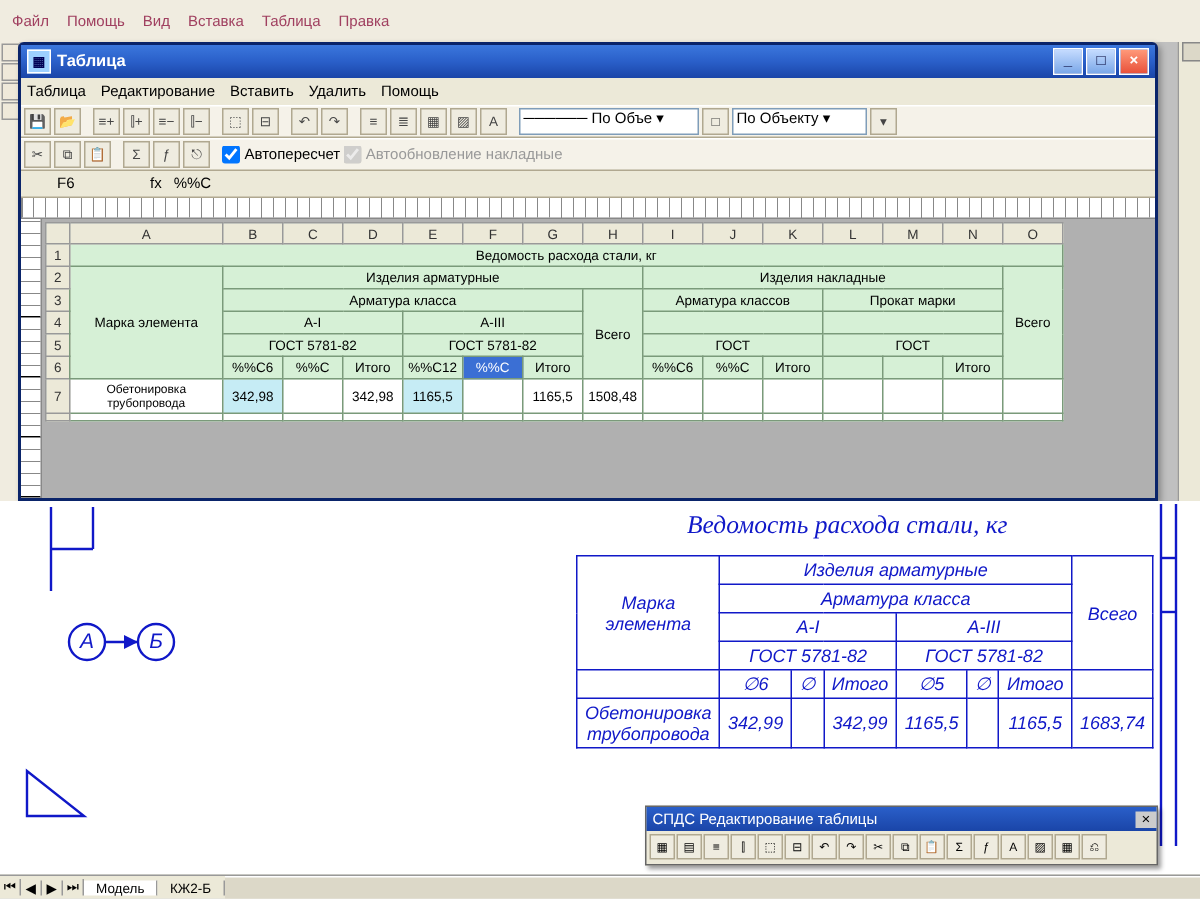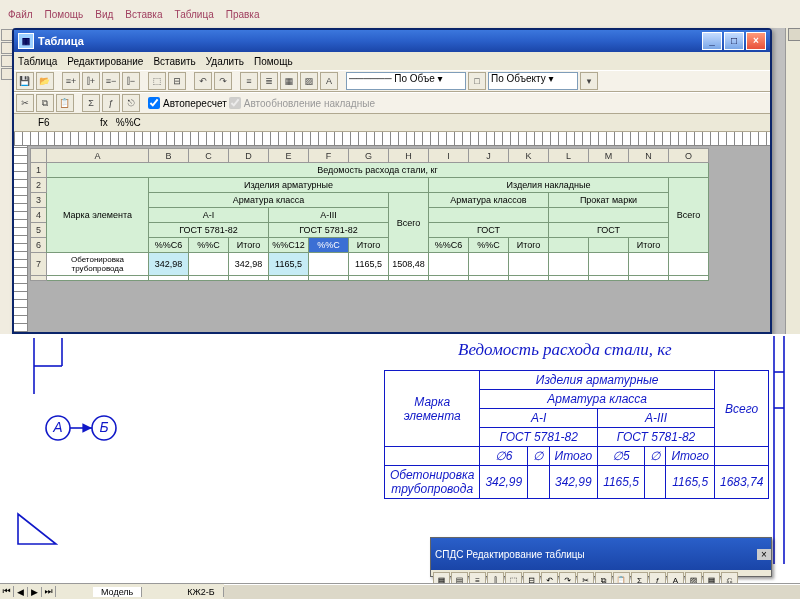--- a/index.html
+++ b/index.html
@@ -79,42 +79,42 @@
   }
   .cad-left .palbtn { width:12px; height:12px; margin:1px auto; border:1px solid #999; background:#efe9da; font-size:8px; text-align:center; }
 
   
   .model-tabs {
     position:absolute; left:0; bottom:0; width:800px; height:16px;
     background:#ece9d8; border-top:1px solid #999; font-size:9px;
     display:flex; align-items:center;
   }
   .model-tabs .nav { width:14px; text-align:center; border-right:1px solid #999; }
-  .model-tabs .tab { padding:0 8px; border-right:1px solid #999; background:#fff;margin-left:37px; }
+  .model-tabs .tab { padding:0 8px; border-right:1px solid #999; background:#fff; }
 
   
   svg.cad { position:absolute; left:0; top:0; width:800px; height:250px; }
 
   
   .bp-title {
     position:absolute; left:458px; top:6px; font-style:italic; font-family:"Times New Roman",serif;
     font-size:17px; color:#1018c8;
   }
   table.bp {
     position:absolute; left:384px; top:36px; border-collapse:collapse;
     font-family:"Times New Roman",serif; font-style:italic; color:#1018c8; font-size:12px;
   }
   table.bp td { border:1.4px solid #1018c8; padding:2px 5px; text-align:center; }
 
   
   .spds {
     position:absolute; left:430px; bottom:22px; width:342px; height:40px;
     background:#ece9d8; border:1px solid #666; box-shadow:2px 2px 3px rgba(0,0,0,.4);
   }
-  .spds .hdr { height:32px; background:linear-gradient(#2a5fc9,#1a45a8); color:#fff; font-size:10px; padding-left:4px; display:flex; align-items:center; }
+  .spds .hdr { height:16px; background:linear-gradient(#2a5fc9,#1a45a8); color:#fff; font-size:10px; padding-left:4px; display:flex; align-items:center; }
   .spds .hdr .x { margin-left:auto; width:14px; text-align:center; background:#ccc; color:#000; }
   .spds .row { display:flex; align-items:center; padding:2px; gap:1px; }
   .sbtn { width:17px; height:17px; border:1px solid #b0a890; background:#efece0; font-size:8px; text-align:center; line-height:15px; }
 
   .vscroll-stub { position:absolute; right:0; top:28px; width:15px; height:570px;
       background:#ece9d8; border-left:1px solid #999; }
   .vscroll-stub::before,.vscroll-stub::after{content:"";position:absolute;left:2px;width:11px;height:11px;background:#dcd8c8;border:1px solid #888;}
   .vscroll-stub::before{top:0}.vscroll-stub::after{bottom:17px}
 </style>
 </head>

